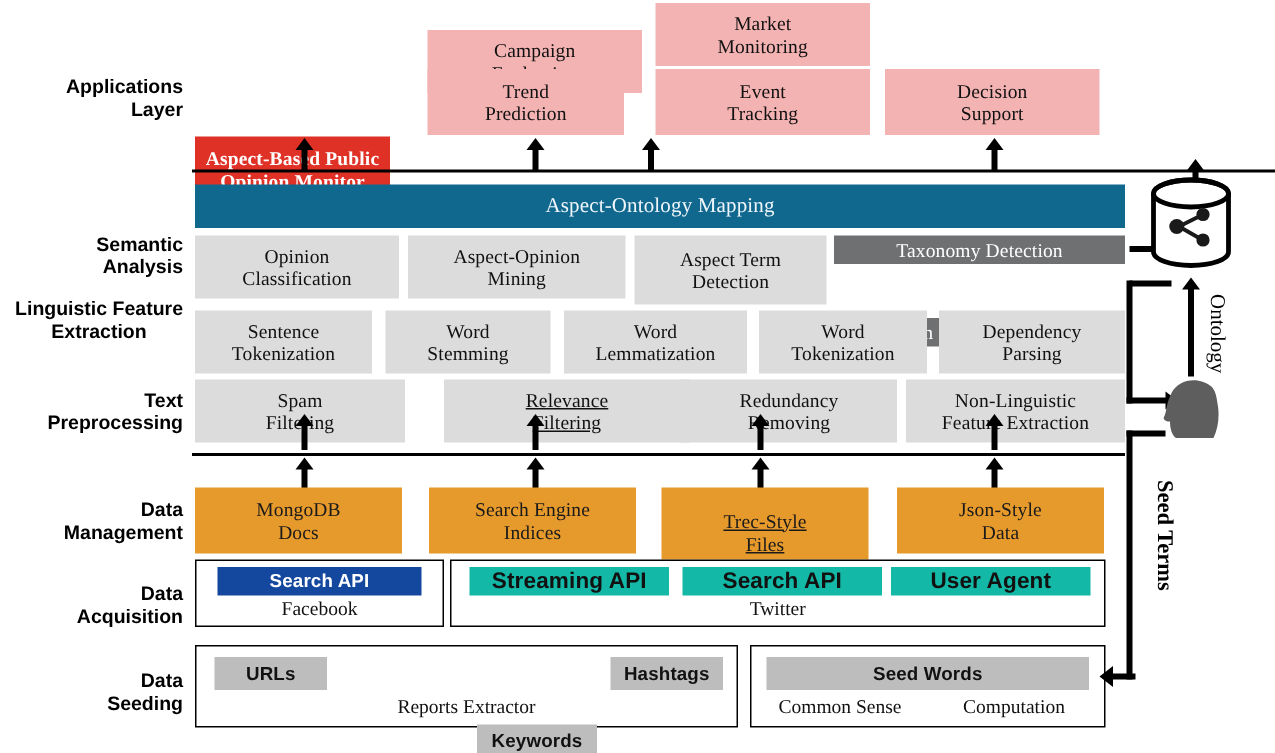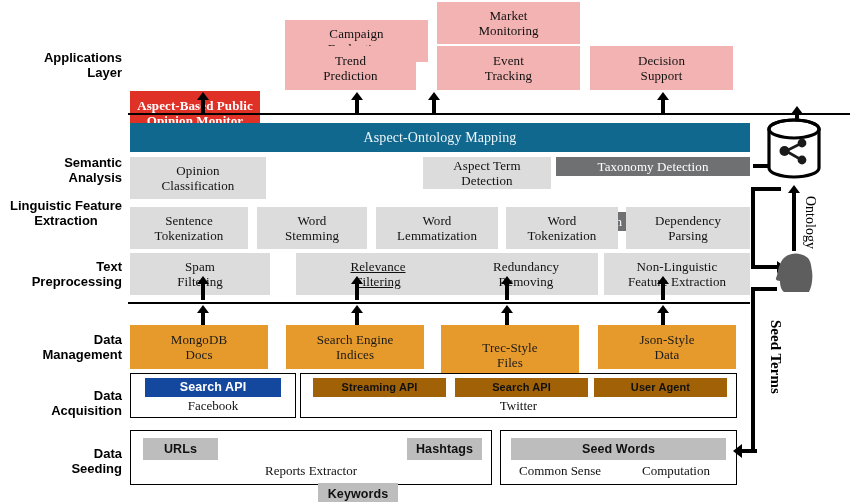--- a/index.html
+++ b/index.html
@@ -32,21 +32,21 @@
   .node.serif{font-family:"Liberation Serif","DejaVu Serif",serif;}
 
   .n-red      {background:#e03127;color:#ffffff;font-weight:bold;font-family:"Liberation Serif","DejaVu Serif",serif;}
   .n-pink     {background:#f4b3b3;color:#111;}
   .n-teal     {background:#11688f;color:#eef6fa;}
   .n-grey     {background:#dcdcdc;color:#111;}
   .n-dgrey    {background:#6f7072;color:#ffffff;}
   .n-mgrey    {background:#bdbdbd;color:#111;font-weight:bold;font-family:"Liberation Sans","DejaVu Sans",sans-serif;font-size:12.5px;}
   .n-orange   {background:#e79a2c;color:#1a1a1a;}
   .n-blue-dk  {background:#14479e;color:#ffffff;font-weight:bold;font-family:"Liberation Sans","DejaVu Sans",sans-serif;font-size:12.5px;}
-  .n-blue-lt  {background:#a16207;color:#111;font-weight:bold;font-family:"Liberation Sans","DejaVu Sans",sans-serif;font-size:11px;}
+  .n-blue-lt  {background:#14b8a6;color:#111;font-weight:bold;font-family:"Liberation Sans","DejaVu Sans",sans-serif;font-size:15px;}
 
   
   .frame{position:absolute;box-sizing:border-box;border:1.6px solid #000;background:#fff;}
   .frame-caption{
     position:absolute;text-align:center;font-size:13px;line-height:14px;
     font-family:"Liberation Serif","DejaVu Serif",serif;color:#111;
   }
 
   
   .rule{position:absolute;background:#000;height:2px;}
@@ -150,21 +150,23 @@
 
   <div class="arr-up" style="left:791px;top:106px;height:24px;">
     <div class="head"></div>
       <div class="shaft" style="height:18px;"></div>
   </div>
 
   <div class="node serif n-teal" style="left:130px;top:123px;width:620px;height:29px;font-size:14px;">Aspect-Ontology Mapping</div>
 
   <div class="node serif n-grey" style="left:130px;top:157px;width:136px;height:42px;">Opinion
 Classification</div>
-  <div class="node serif n-grey" style="left:423px;top:157px;width:128px;height:32px;">Aspect Term
+  <div class="node serif n-grey" style="left:272px;top:157px;width:145px;height:42px;">Aspect-Opinion
+Mining</div>
+  <div class="node serif n-grey" style="left:423px;top:157px;width:128px;height:46px;">Aspect Term
 Detection</div>
 
   <div class="node serif n-dgrey" style="left:556px;top:157px;width:194px;height:19px;">Taxonomy Detection</div>
   <div class="node serif n-dgrey" style="left:556px;top:180px;width:194px;height:19px;margin-top:32px;">Term Co-Occurrences</div>
 
   <div class="arr-rt" style="left:753px;top:160px;width:32px;">
     <div class="shaft" style="width:26px;"></div>
       <div class="head"></div>
   </div>
 
@@ -228,21 +230,21 @@
   </div>
   <div class="arr-up" style="left:657px;top:305px;height:22px;">
     <div class="head"></div>
       <div class="shaft" style="height:16px;"></div>
   </div>
 
   <div class="node serif n-orange" style="left:130px;top:325px;width:138px;height:44px;">MongoDB
 Docs</div>
   <div class="node serif n-orange" style="left:286px;top:325px;width:138px;height:44px;">Search Engine
 Indices</div>
-  <div class="node serif n-orange" style="left:441px;top:325px;width:138px;height:59px;">Trec-Style
+  <div class="node serif n-orange" style="left:441px;top:325px;width:138px;height:59px;text-decoration:underline;">Trec-Style
 Files</div>
   <div class="node serif n-orange" style="left:598px;top:325px;width:138px;height:44px;">Json-Style
 Data</div>
 
   <div class="frame" style="left:130px;top:373px;width:166px;height:45px;"></div>
   <div class="node n-blue-dk" style="left:145px;top:378px;width:136px;height:19px;">Search API</div>
   <div class="frame-caption" style="left:130px;top:399px;width:166px;">Facebook</div>
 
   <div class="frame" style="left:300px;top:373px;width:437px;height:45px;"></div>
   <div class="node n-blue-lt" style="left:313px;top:378px;width:133px;height:19px;">Streaming API</div>

